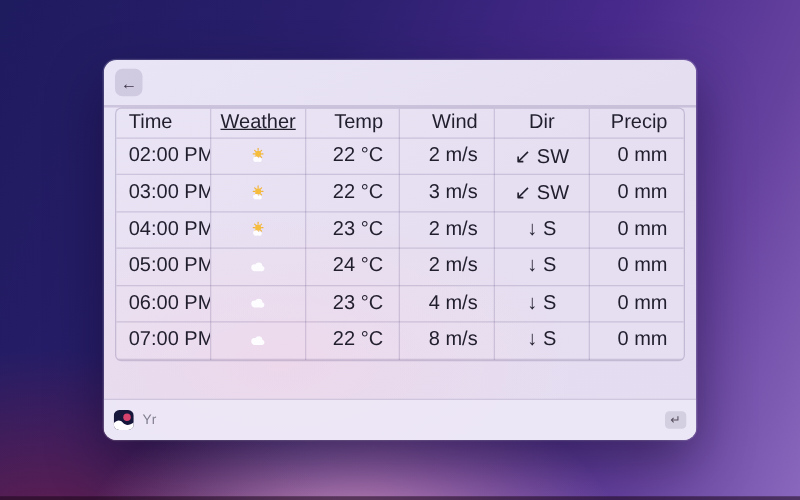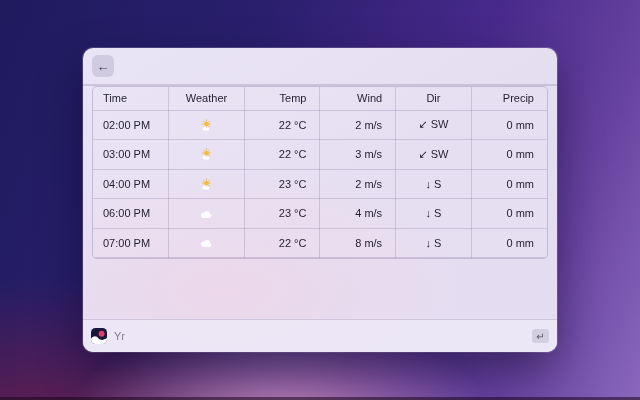--- a/index.html
+++ b/index.html
@@ -35,30 +35,30 @@
   .summary-row{ height:25px; display:flex; align-items:center; padding:0 9px;
     font-size:11px; color:#221f30; }
   .date-row{ height:22px; display:flex; align-items:center; padding:0 9px;
     font-size:11.5px; font-weight:bold; color:#1d1a2a; }
   .table-wrap{
     margin:0 9px; border:1px solid rgba(103,88,135,0.28); border-radius:5px;
     overflow:hidden; background:rgba(255,255,255,0.06);
   }
   table{ width:100%; border-collapse:collapse; table-layout:fixed; }
   th,td{
-    font-size:11px; color:#211e2e; font-weight:normal;
+    font-size:16px; color:#211e2e; font-weight:normal;
     border-right:1px solid rgba(103,88,135,0.22);
     border-bottom:1px solid rgba(103,88,135,0.22);
     white-space:nowrap; overflow:hidden;
   }
   th:last-child, td:last-child{ border-right:none; }
   th{ height:23px; }
   td{ height:29.5px; }
   .col-time{ text-align:left; padding-left:10px; }
-  .col-weather{ text-align:center; }
+  .col-weather{ text-align:center;text-decoration:underline; }
   .col-temp,.col-wind,.col-precip{ text-align:right; padding-right:13px; }
   .col-dir{ text-align:center; }
   .wicon{ vertical-align:middle; }
   .footer{
     position:absolute; left:0; bottom:0; width:100%; height:33px;
     background:rgba(236,231,245,0.95);
     border-top:1px solid rgba(103,88,135,0.22);
     display:flex; align-items:center; padding:0 8px; z-index:5;
   }
   .footer .app{ display:flex; align-items:center; gap:7px; }
@@ -172,20 +172,37 @@
               </g>
               <circle cx="8" cy="5.5" r="2.6" fill="#f6bd3c"></circle>
               <g fill="#fdfcff">
                 <circle cx="6" cy="10" r="2.3"></circle>
                   <circle cx="9.3" cy="10.6" r="1.8"></circle>
                 <rect x="4.4" y="9.9" width="6.4" height="2.4" rx="1.2"></rect>
               </g>
             </svg>
           </td>
           <td class="col-temp">23 °C</td>
+          <td class="col-wind">2 m/s</td>
+          <td class="col-dir">↓ S</td>
+          <td class="col-precip">0 mm</td>
+        </tr>
+        <tr>
+          <td class="col-time">05:00 PM</td>
+          <td class="col-weather">
+            <svg class="wicon" width="14" height="9" viewBox="0 0 14 9">
+              <g fill="#fdfcff">
+                <circle cx="4.6" cy="5" r="2.6"></circle>
+                  <circle cx="8" cy="3.9" r="2.9"></circle>
+                  <circle cx="10.4" cy="5.8" r="2.1"></circle>
+                <rect x="3" y="5" width="8.6" height="2.9" rx="1.4"></rect>
+              </g>
+            </svg>
+          </td>
+          <td class="col-temp">24 °C</td>
           <td class="col-wind">2 m/s</td>
           <td class="col-dir">↓ S</td>
           <td class="col-precip">0 mm</td>
         </tr>
         <tr>
           <td class="col-time">06:00 PM</td>
           <td class="col-weather">
             <svg class="wicon" width="14" height="9" viewBox="0 0 14 9">
               <g fill="#fdfcff">
                 <circle cx="4.6" cy="5" r="2.6"></circle>

